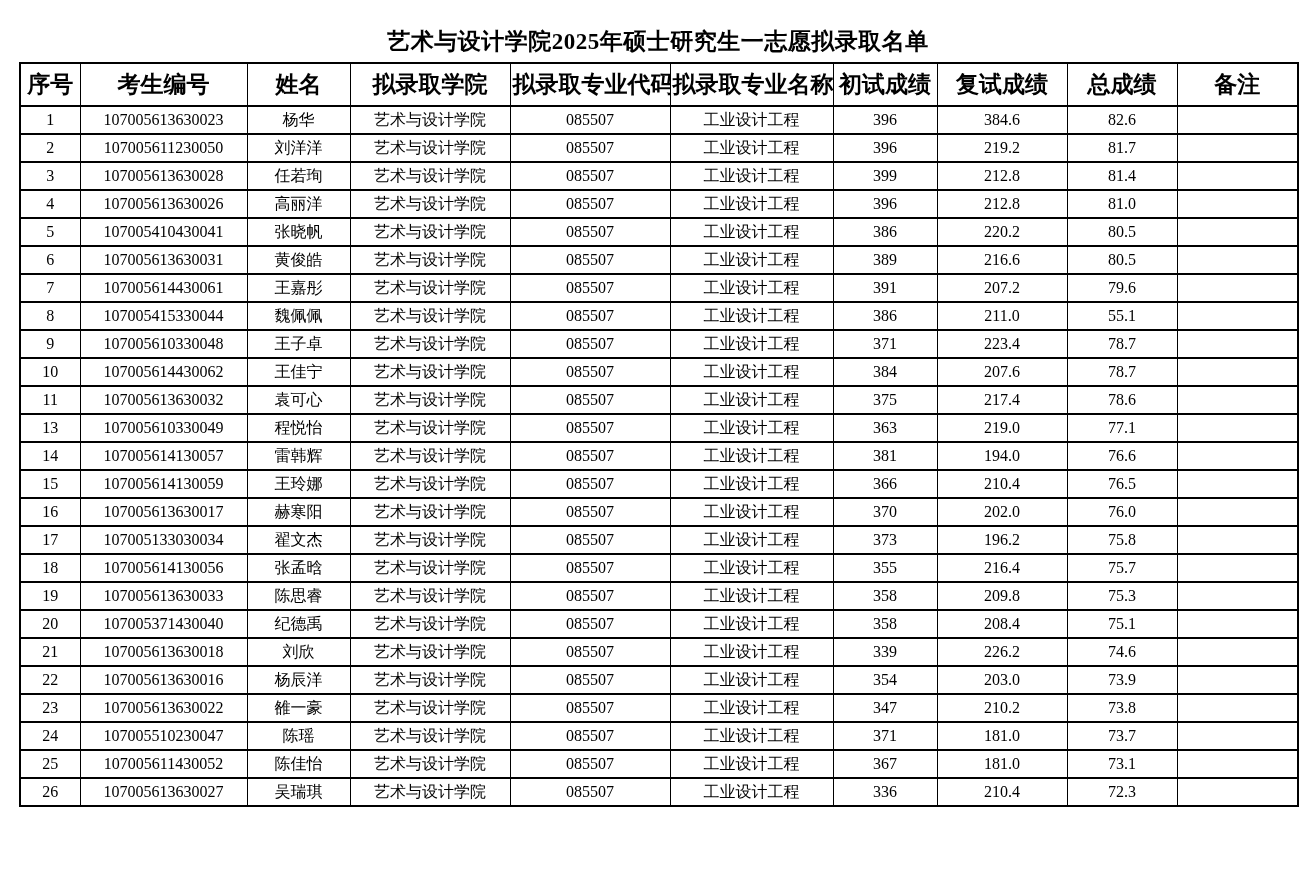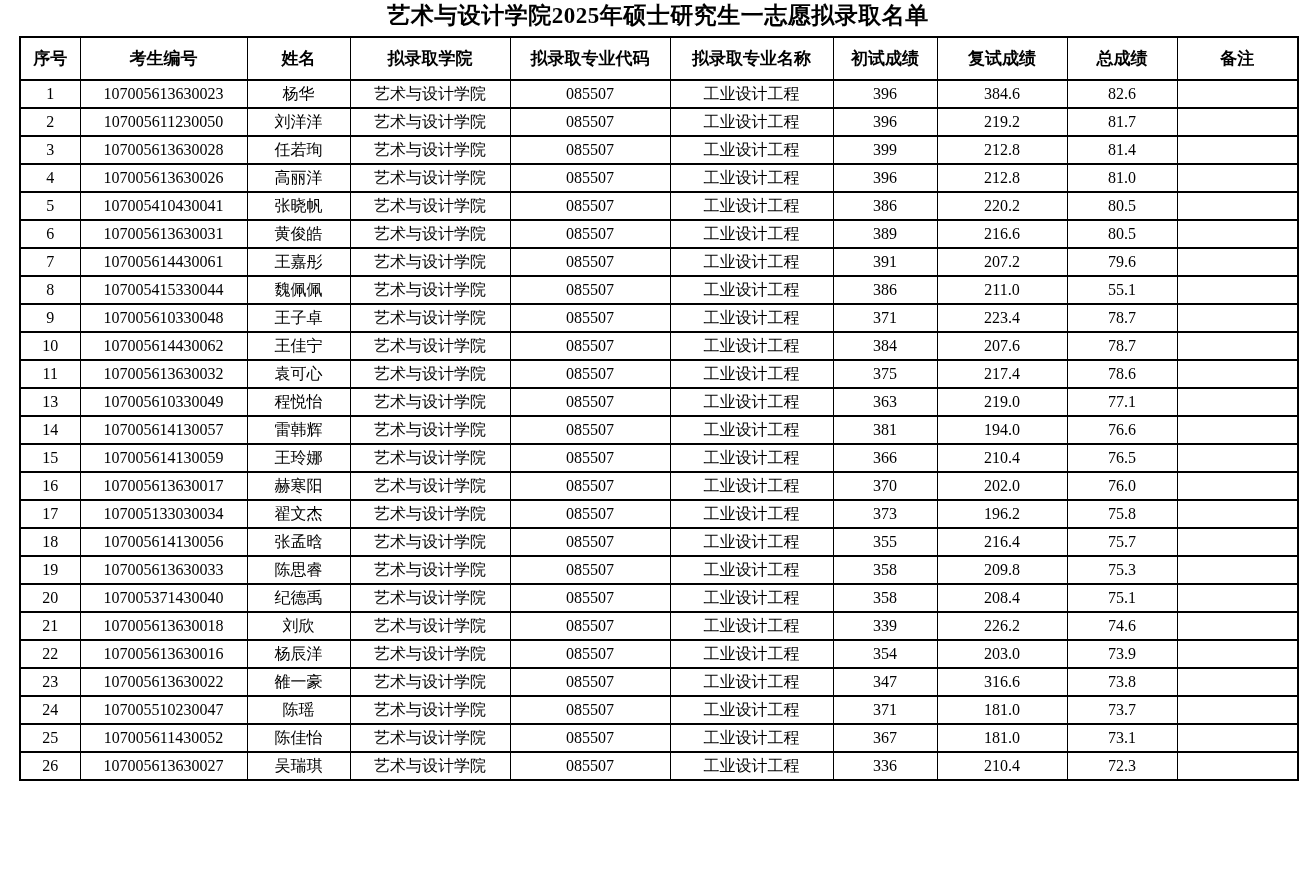--- a/index.html
+++ b/index.html
@@ -9,20 +9,21 @@
   }
   body {
     width: 1316px;
     height: 890px;
     overflow: hidden;
     font-family: "Liberation Serif", "DejaVu Serif", serif;
     color: #000000;
   }
   .page-title {
     margin: 0;
+    padding-top: 26px;
     height: 32px;
     text-align: center;
     font-size: 23px;
     font-weight: bold;
     letter-spacing: 0.5px;
     line-height: 32px;
   }
   table.admission {
     margin-left: 19px;
     margin-top: 4px;
@@ -38,21 +39,21 @@
     border-top: 2px solid #000;
     border-bottom: 2px solid #000;
     text-align: center;
     vertical-align: middle;
     padding: 0 2px;
     overflow: hidden;
     white-space: nowrap;
   }
   table.admission thead th {
     height: 41px;
-    font-size: 17px;
+    font-size: 23px;
     font-weight: bold;
   }
   table.admission tbody td {
     height: 26px;
     font-size: 16px;
     font-weight: normal;
   }
   
   col.c-index      { width: 60px; }
   col.c-id         { width: 167px; }
@@ -351,21 +352,21 @@
         <td></td>
       </tr>
       <tr>
         <td>23</td>
         <td>107005613630022</td>
         <td>雒一豪</td>
         <td>艺术与设计学院</td>
         <td>085507</td>
         <td>工业设计工程</td>
         <td>347</td>
-        <td>316.6</td>
+        <td>210.2</td>
         <td>73.8</td>
         <td></td>
       </tr>
       <tr>
         <td>24</td>
         <td>107005510230047</td>
         <td>陈瑶</td>
         <td>艺术与设计学院</td>
         <td>085507</td>
         <td>工业设计工程</td>

